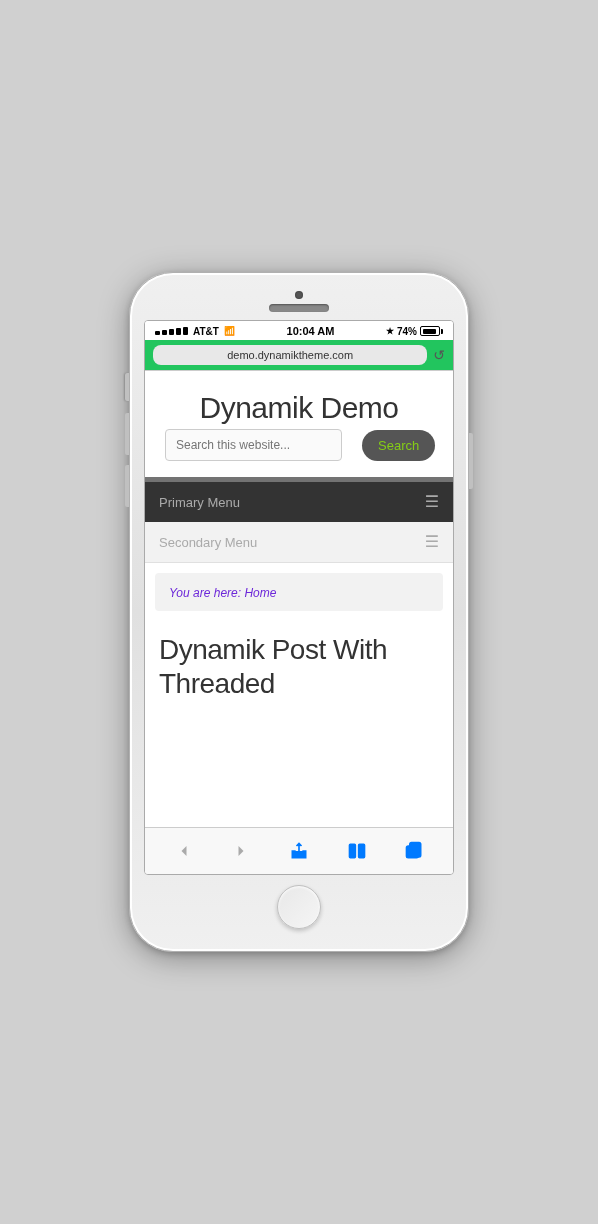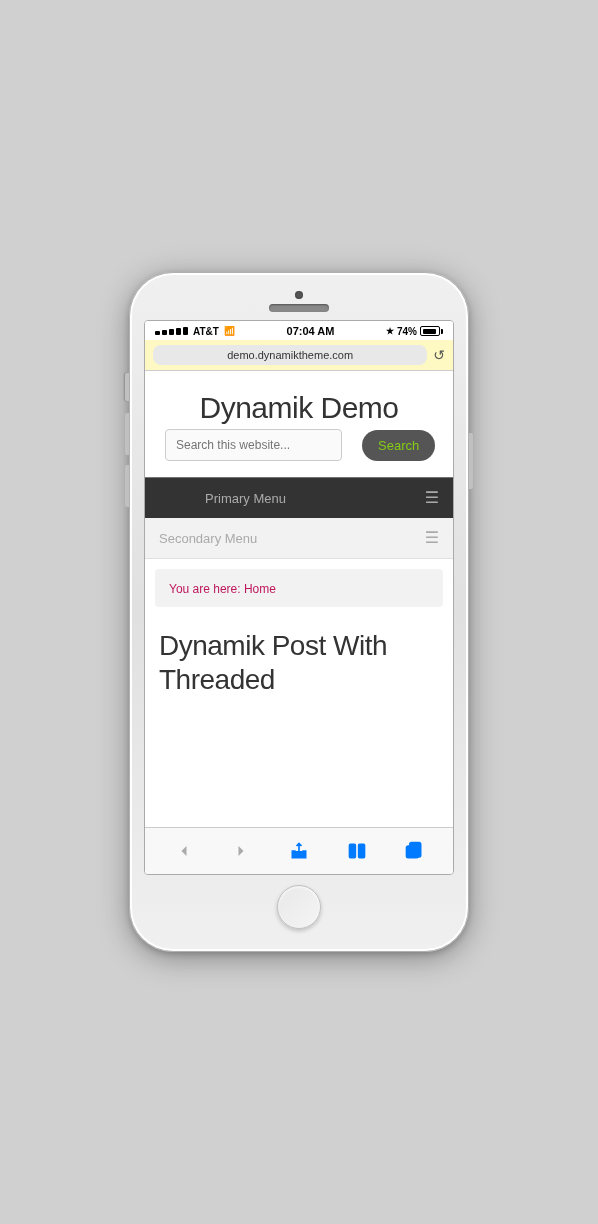--- a/index.html
+++ b/index.html
@@ -170,21 +170,21 @@
     .battery-tip {
       width: 2px;
       height: 5px;
       background: #000;
       border-radius: 0 1px 1px 0;
       margin-left: 1px;
     }
 
     
     .url-bar {
-      background: #fef9c3;
+      background: #22c55e;
       border-bottom: 1px solid #ccc;
       padding: 5px 8px;
       display: flex;
       align-items: center;
       justify-content: space-between;
       flex-shrink: 0;
     }
     .url-field {
       background: #e8e8e8;
       border-radius: 8px;
@@ -208,21 +208,21 @@
       background: #fff;
       display: flex;
       flex-direction: column;
     }
 
     
     .site-header {
       padding: 20px 16px 16px;
       background: #fff;
       text-align: center;
-      border-bottom: 1px solid #737373;
+      border-bottom: 5px solid #737373;
     }
     .site-title {
       font-size: 30px;
       font-weight: 300;
       color: #333;
       letter-spacing: -0.5px;
       margin-bottom: 4px;
     }
     .site-tagline {
       font-size: 12px;
@@ -262,21 +262,20 @@
       background: #333;
       padding: 12px 14px;
       display: flex;
       justify-content: space-between;
       align-items: center;
       flex-shrink: 0;
     }
     .primary-menu-label {
       color: #aaa;
       font-size: 13px;
-      margin-left: 46px;
     }
     .hamburger-icon {
       color: #aaa;
       font-size: 16px;
       line-height: 1;
     }
 
     
     .secondary-menu {
       background: #f2f2f2;
@@ -295,22 +294,23 @@
     
     .breadcrumb-bar {
       margin: 10px 10px;
       background: #f2f2f2;
       border-radius: 4px;
       padding: 10px 14px;
       flex-shrink: 0;
     }
     .breadcrumb-text {
       font-size: 12px;
-      color: #be185d;
+      color: #6d28d9;
       font-weight: 500;
+      font-style: italic;
     }
 
     
     .post-title-area {
       padding: 12px 14px 10px;
     }
     .post-title {
       font-size: 28px;
       font-weight: 300;
       color: #333;
@@ -386,21 +386,21 @@
         <div class="signal-dots">
           <div class="signal-dot" style="height:4px;"></div>
           <div class="signal-dot" style="height:5px;"></div>
           <div class="signal-dot" style="height:6px;"></div>
           <div class="signal-dot" style="height:7px;"></div>
           <div class="signal-dot" style="height:8px;"></div>
         </div>
         <span style="font-size:10px;margin-left:2px;">AT&amp;T</span>
         <span class="wifi-icon">📶</span>
       </div>
-      <div class="status-center">07:04 AM</div>
+      <div class="status-center">10:04 AM</div>
       <div class="status-right">
         <span style="font-size:9px;">★</span>
         <span style="font-size:10px;">74%</span>
         <div class="battery-icon">
           <div class="battery-body">
             <div class="battery-fill"></div>
           </div>
           <div class="battery-tip"></div>
         </div>
       </div>

